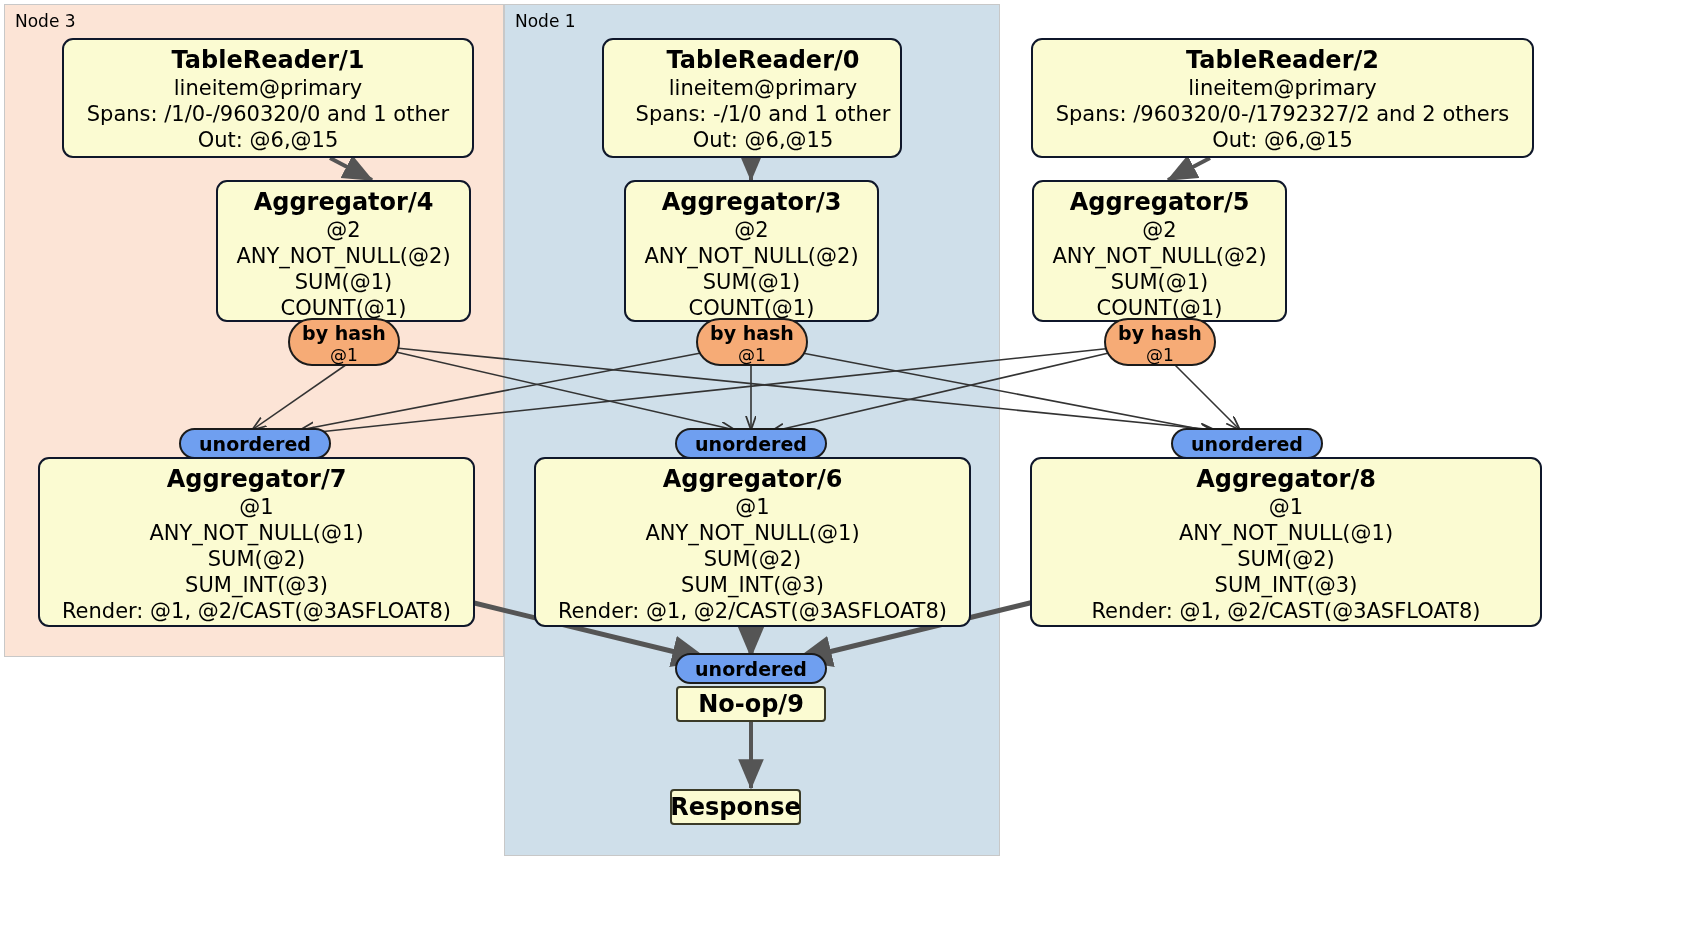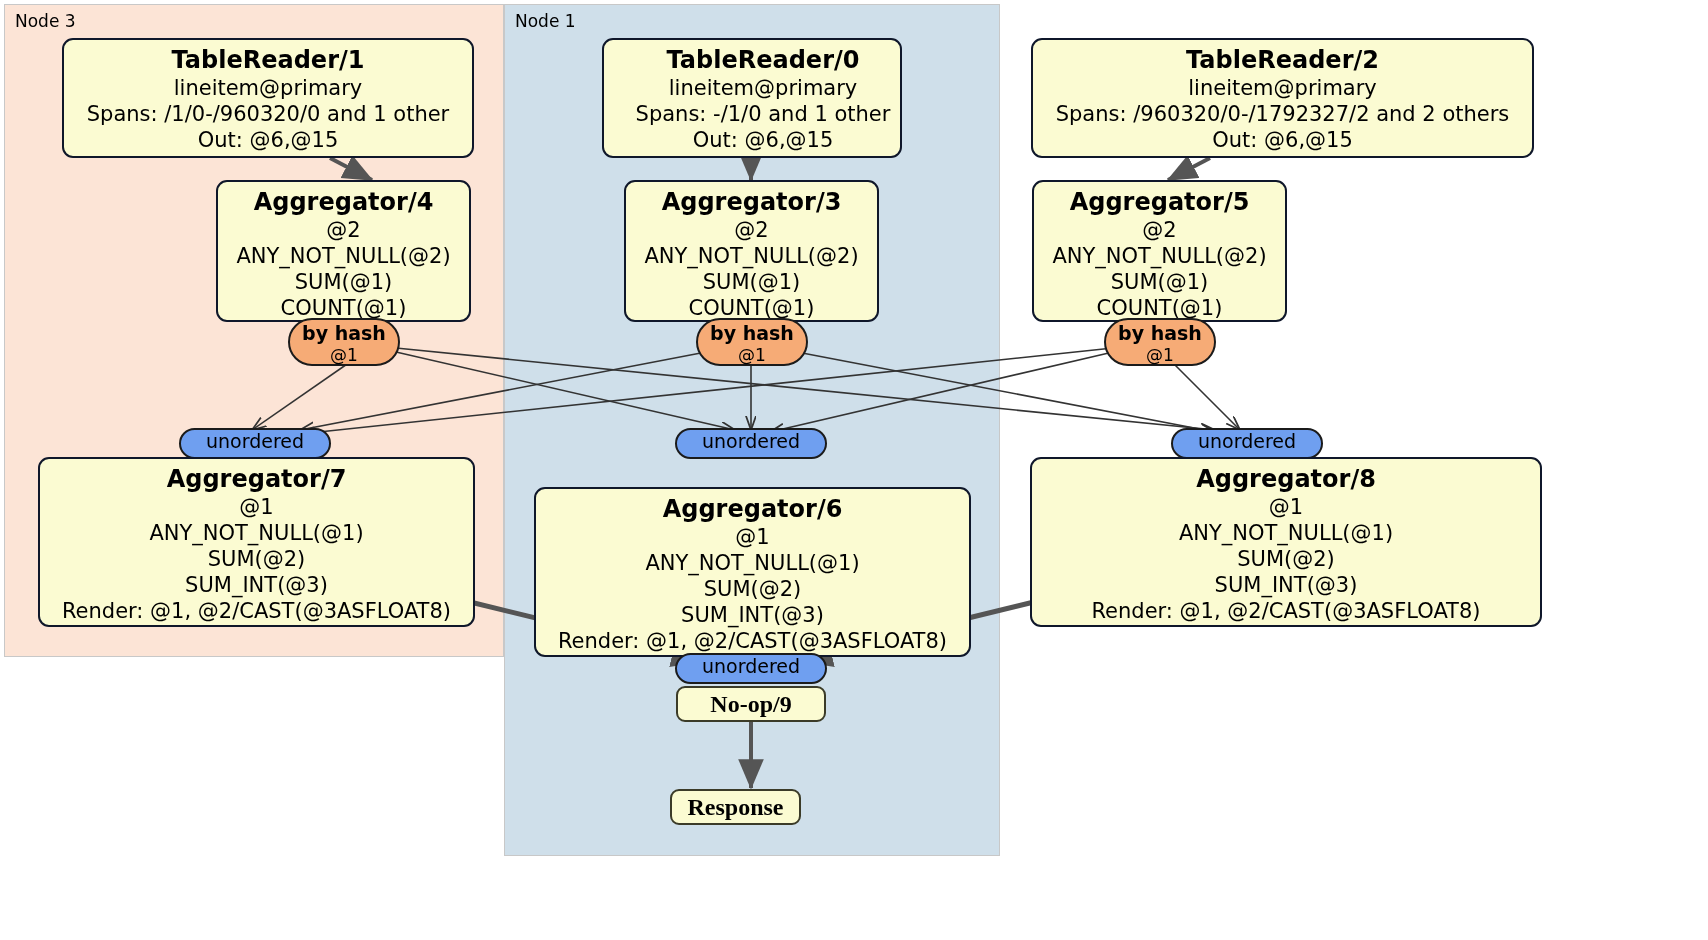--- a/index.html
+++ b/index.html
@@ -54,30 +54,29 @@
     line-height: 26px;
     white-space: nowrap;
   }
 
   
   .smallbox {
     position: absolute;
     box-sizing: border-box;
     background: #fbfbd2;
     border: 2px solid #3b3b28;
-    border-radius: 9px;
+    border-radius: 4px;
     text-align: center;
     display: flex;
     align-items: center;
     justify-content: center;
     font-weight: bold;
     font-size: 24px;
     color: #000000;
     white-space: nowrap;
-    font-family: Liberation Serif, serif;
   }
 
   
   .badge {
     position: absolute;
     box-sizing: border-box;
     border: 2px solid #1b1b1b;
     text-align: center;
     color: #000000;
     white-space: nowrap;
@@ -93,23 +92,23 @@
     line-height: 23px;
   }
   .badge-hash .b2 {
     font-size: 17px;
     line-height: 20px;
   }
   .badge-unordered {
     background: #6f9ff0;
     border-radius: 16px;
     display: flex;
-    align-items: flex-start;
+    align-items: center;
     justify-content: center;
-    font-weight: normal;
+    font-weight: bold;
     font-size: 19px;
   }
 
   svg.edges {
     position: absolute;
     left: 0;
     top: 0;
     width: 1708px;
     height: 940px;
     pointer-events: none;
@@ -236,21 +235,21 @@
 
   <div class="procbox" style="left:38px; top:457px; width:437px; height:170px;">
     <div class="title">Aggregator/7</div>
     <div class="line">@1</div>
     <div class="line">ANY_NOT_NULL(@1)</div>
     <div class="line">SUM(@2)</div>
     <div class="line">SUM_INT(@3)</div>
     <div class="line">Render: @1, @2/CAST(@3ASFLOAT8)</div>
   </div>
 
-  <div class="procbox" style="left:534px; top:457px; width:437px; height:170px;margin-top:30px;">
+  <div class="procbox" style="left:534px; top:457px; width:437px; height:170px;">
     <div class="title">Aggregator/6</div>
     <div class="line">@1</div>
     <div class="line">ANY_NOT_NULL(@1)</div>
     <div class="line">SUM(@2)</div>
     <div class="line">SUM_INT(@3)</div>
     <div class="line">Render: @1, @2/CAST(@3ASFLOAT8)</div>
   </div>
 
   <div class="procbox" style="left:1030px; top:457px; width:512px; height:170px;">
     <div class="title">Aggregator/8</div>

